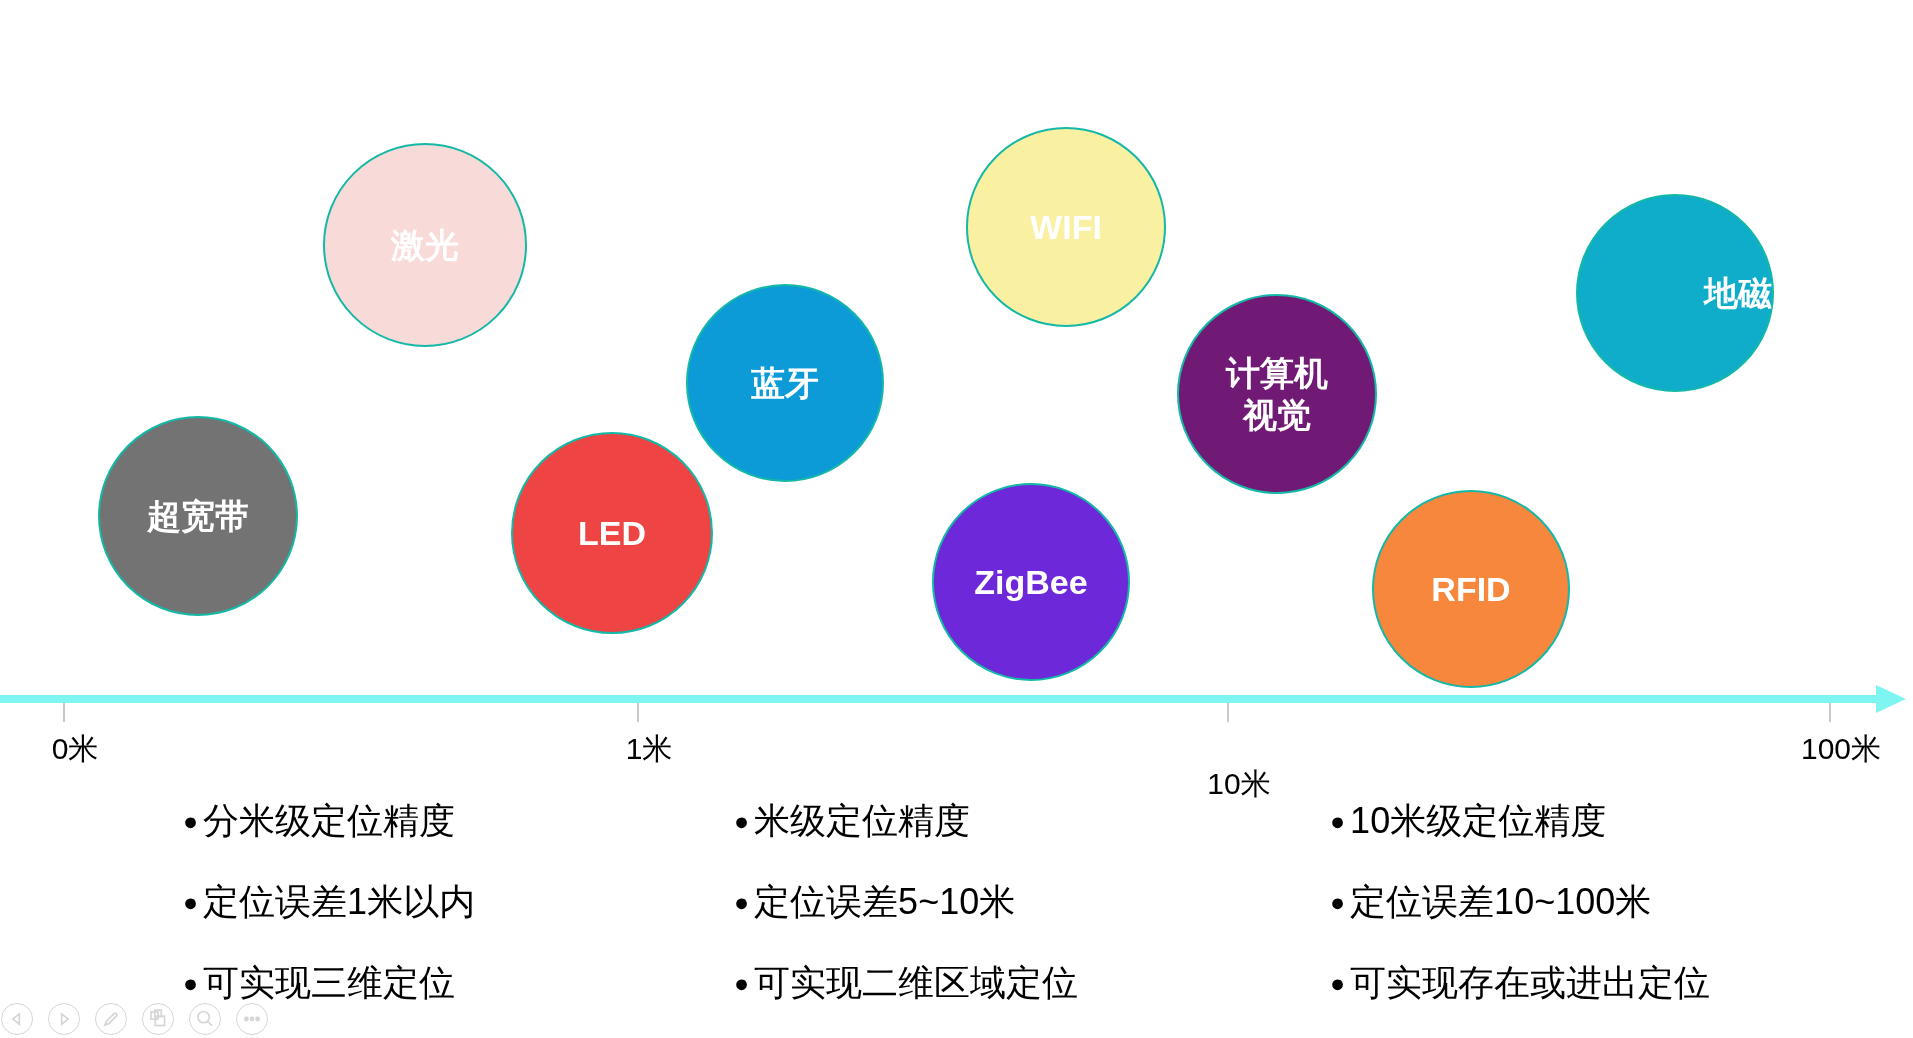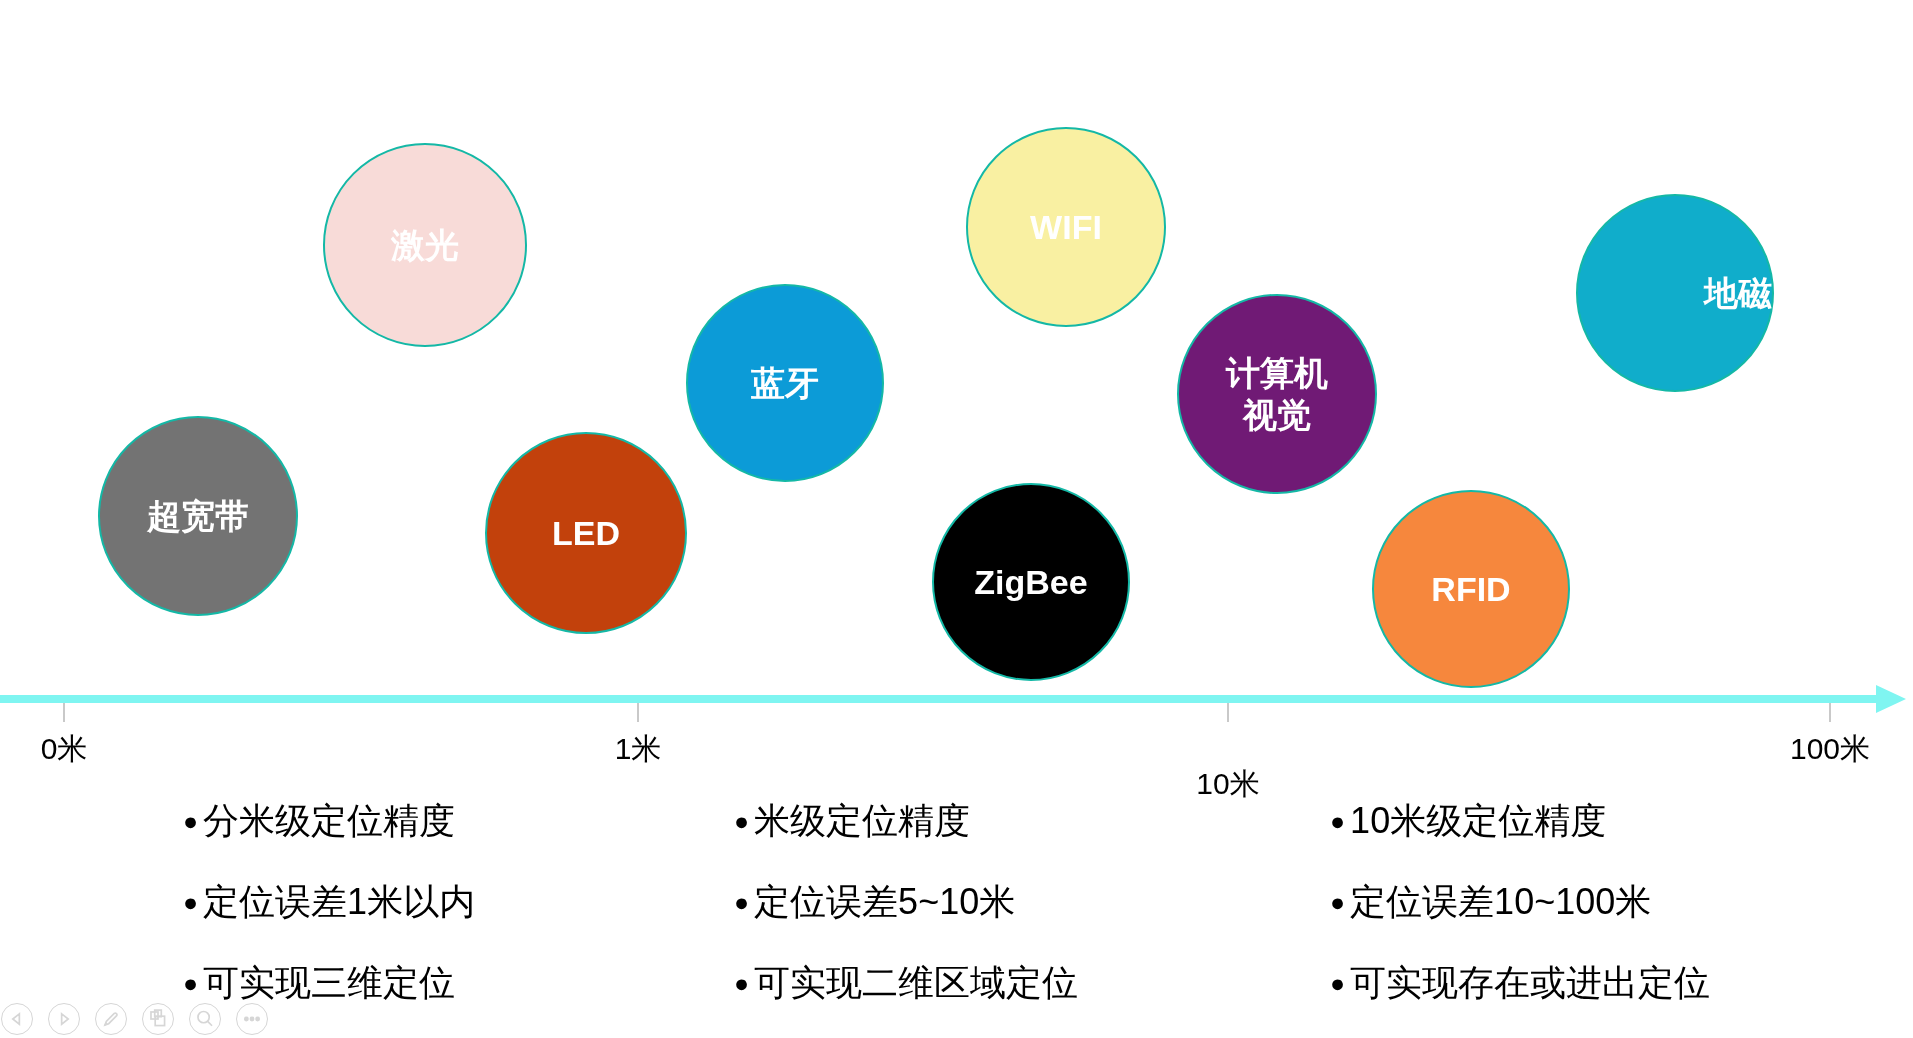--- a/index.html
+++ b/index.html
@@ -11,21 +11,21 @@
     position:absolute;border-radius:50%;box-sizing:border-box;
     display:flex;align-items:center;justify-content:center;
     color:#ffffff;font-weight:bold;font-size:34px;line-height:1.25;
     text-align:center;white-space:pre-line;border:2px solid #14b8a6;
   }
   .axis-line{position:absolute;left:0;height:8px;}
   .axis-arrow{position:absolute;width:0;height:0;border-style:solid;border-color:transparent;}
   .tick{position:absolute;width:2px;height:19px;background:#c9c9c9;}
   .axis-label{
     position:absolute;transform:translateX(-50%);
-    font-size:30px;color:#000;white-space:nowrap;
+    font-size:30px;color:#000;white-space:nowrap;margin-left:11px;
   }
   .note-col{
     position:absolute;display:flex;flex-direction:column;gap:32px;
     font-size:36px;color:#000;
   }
   .note-item{display:flex;align-items:center;gap:5px;white-space:nowrap;}
   .note-bullet{font-size:25px;line-height:1;}
   .toolbar{position:absolute;left:1px;top:1003px;display:flex;gap:15px;}
   .tb-btn{
     width:32px;height:32px;border-radius:50%;box-sizing:border-box;
@@ -34,23 +34,23 @@
   }
   .tb-btn svg{display:block;}
 </style>
 </head>
 <body>
 
 <div class="slide">
   <div>
       <div class="bubble" style="left: 98px; top: 416px; height: 200px; width: 200px; background: #737373;"><span>超宽带</span></div>
       <div class="bubble" style="left: 323px; top: 143px; height: 204px; width: 204px; background: rgb(248, 219, 216);"><span>激光</span></div>
-      <div class="bubble" style="left: 485px; top: 432px; height: 202px; width: 202px; background: #c2410c; align-items: center;"><span>LED</span></div>
+      <div class="bubble" style="left: 511px; top: 432px; height: 202px; width: 202px; background: #ef4444; align-items: center;"><span>LED</span></div>
       <div class="bubble" style="left: 686px; top: 284px; height: 198px; width: 198px; background: rgb(12, 155, 215);"><span>蓝牙</span></div>
-      <div class="bubble" style="left: 932px; top: 483px; height: 198px; width: 198px; background: #000000;"><span>ZigBee</span></div>
+      <div class="bubble" style="left: 932px; top: 483px; height: 198px; width: 198px; background: #6d28d9;"><span>ZigBee</span></div>
       <div class="bubble" style="left: 966px; top: 127px; height: 200px; width: 200px; background: rgb(249, 240, 162);"><span>WIFI</span></div>
       <div class="bubble" style="left: 1177px; top: 294px; height: 200px; width: 200px; background: #701a75;"><span>计算机
 视觉</span></div>
       <div class="bubble" style="left: 1372px; top: 490px; height: 198px; width: 198px; background: rgb(246, 135, 61);"><span>RFID</span></div>
       <div class="bubble" style="left: 1576px; top: 194px; height: 198px; width: 198px; background: rgb(16, 173, 203); justify-content: flex-end;"><span>地磁</span></div>
     </div>
 
   <div>
     <div class="axis-line" style="top: 695px; width: 1878px; height: 8px; background: rgb(127, 245, 241);"></div>
     <div class="axis-arrow" style="left: 1876px; top: 685px; border-width: 14px 0px 14px 30px; border-left-color: rgb(127, 245, 241);"></div>

